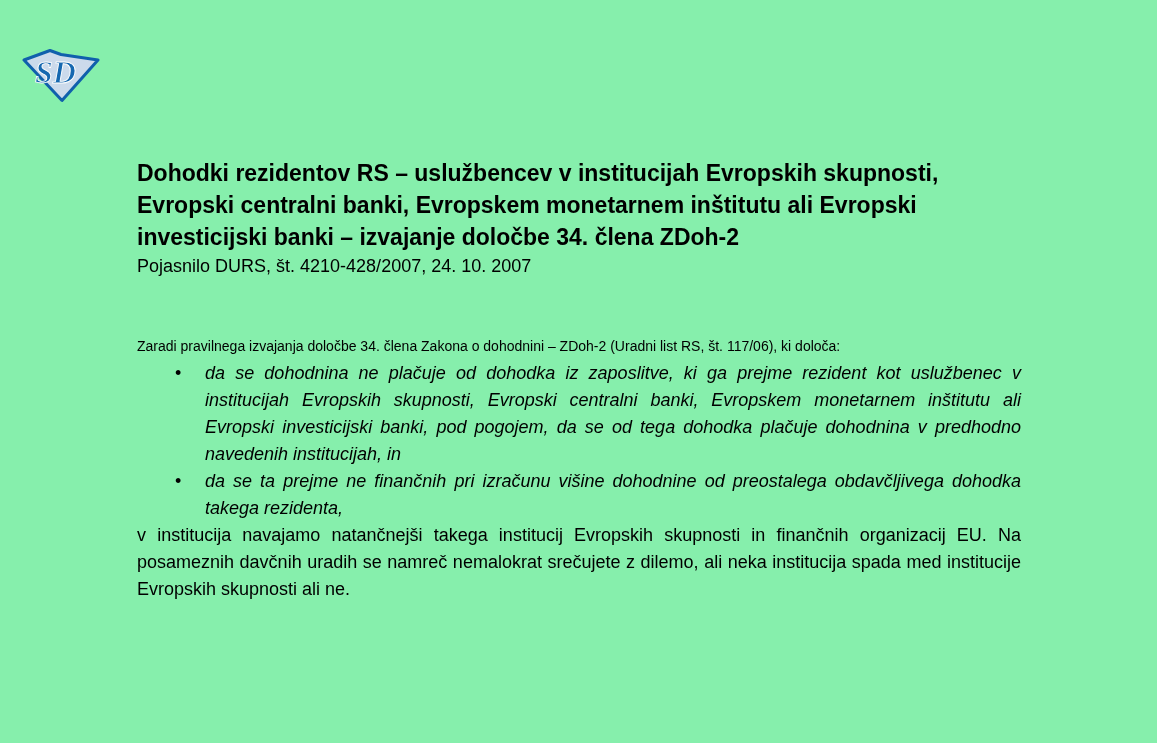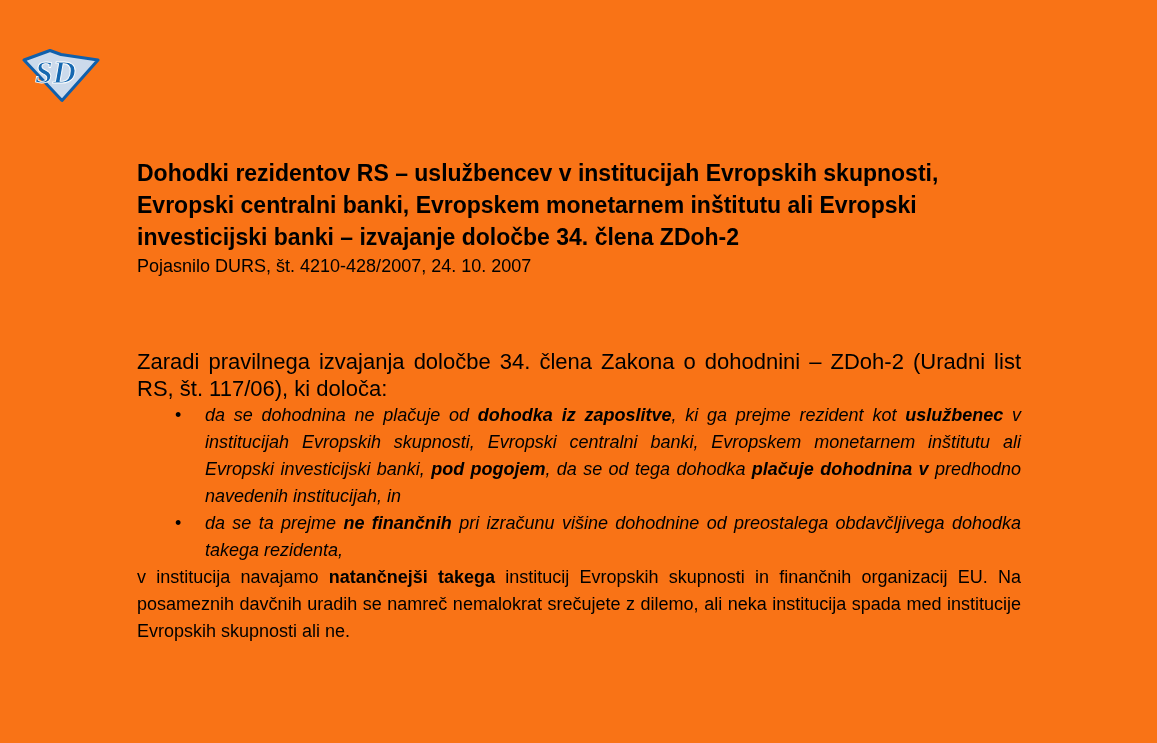--- a/index.html
+++ b/index.html
@@ -1,59 +1,59 @@
 <!DOCTYPE html>
 <html><head>
 <meta charset="utf-8">
 <style>
   * { margin:0; padding:0; box-sizing:border-box; }
   html,body { background:#ffffff; }
   body { font-family:"Liberation Sans", sans-serif; color:#000; }
   .page {
     position:relative;
     width:1157px; height:743px;
-    background:#f97316;
+    background:#86efac;
     overflow:hidden;
   }
   .logo {
     position:absolute; left:22px; top:47px;
     width:78px; height:56px;
   }
   .content {
     position:absolute; left:137px; top:157px; width:884px;
   }
   .doc-title {
     font-size:23px; line-height:32px; font-weight:bold;
     text-align:left;
   }
   .reference {
     font-size:18px; line-height:27px;
   }
   .intro {
-    margin-top:68px;
-    font-size:22px; line-height:27px;
+    margin-top:53px;
+    font-size:14px; line-height:27px;
     text-align:justify;
   }
   ul.bullets { list-style:none; }
   ul.bullets li {
     position:relative;
     padding-left:68px;
     font-size:18px; line-height:27px;
     font-style:italic;
     text-align:justify;
   }
   ul.bullets li .marker {
     position:absolute; left:38px; top:0;
     font-style:normal;
   }
   .closing {
     font-size:18px; line-height:27px;
     text-align:justify;
   }
-  b { font-weight:bold; }
+  b { font-weight:normal; }
 </style>
 </head>
 <body>
 
 <div class="page">
 
   <div class="logo">
     <svg viewBox="0 0 78 56" width="78" height="56">
       <polygon points="2,13 28,3.5 39,7.5 76,13 40,53.5" fill="#ccdaeb" stroke="#1060ac" stroke-width="3" stroke-linejoin="round"></polygon>
       <text x="13" y="36" font-family="'Liberation Serif', serif" font-size="32" font-style="italic" font-weight="bold" fill="#1668b0" stroke="#ffffff" stroke-width="0.9">SD</text>

